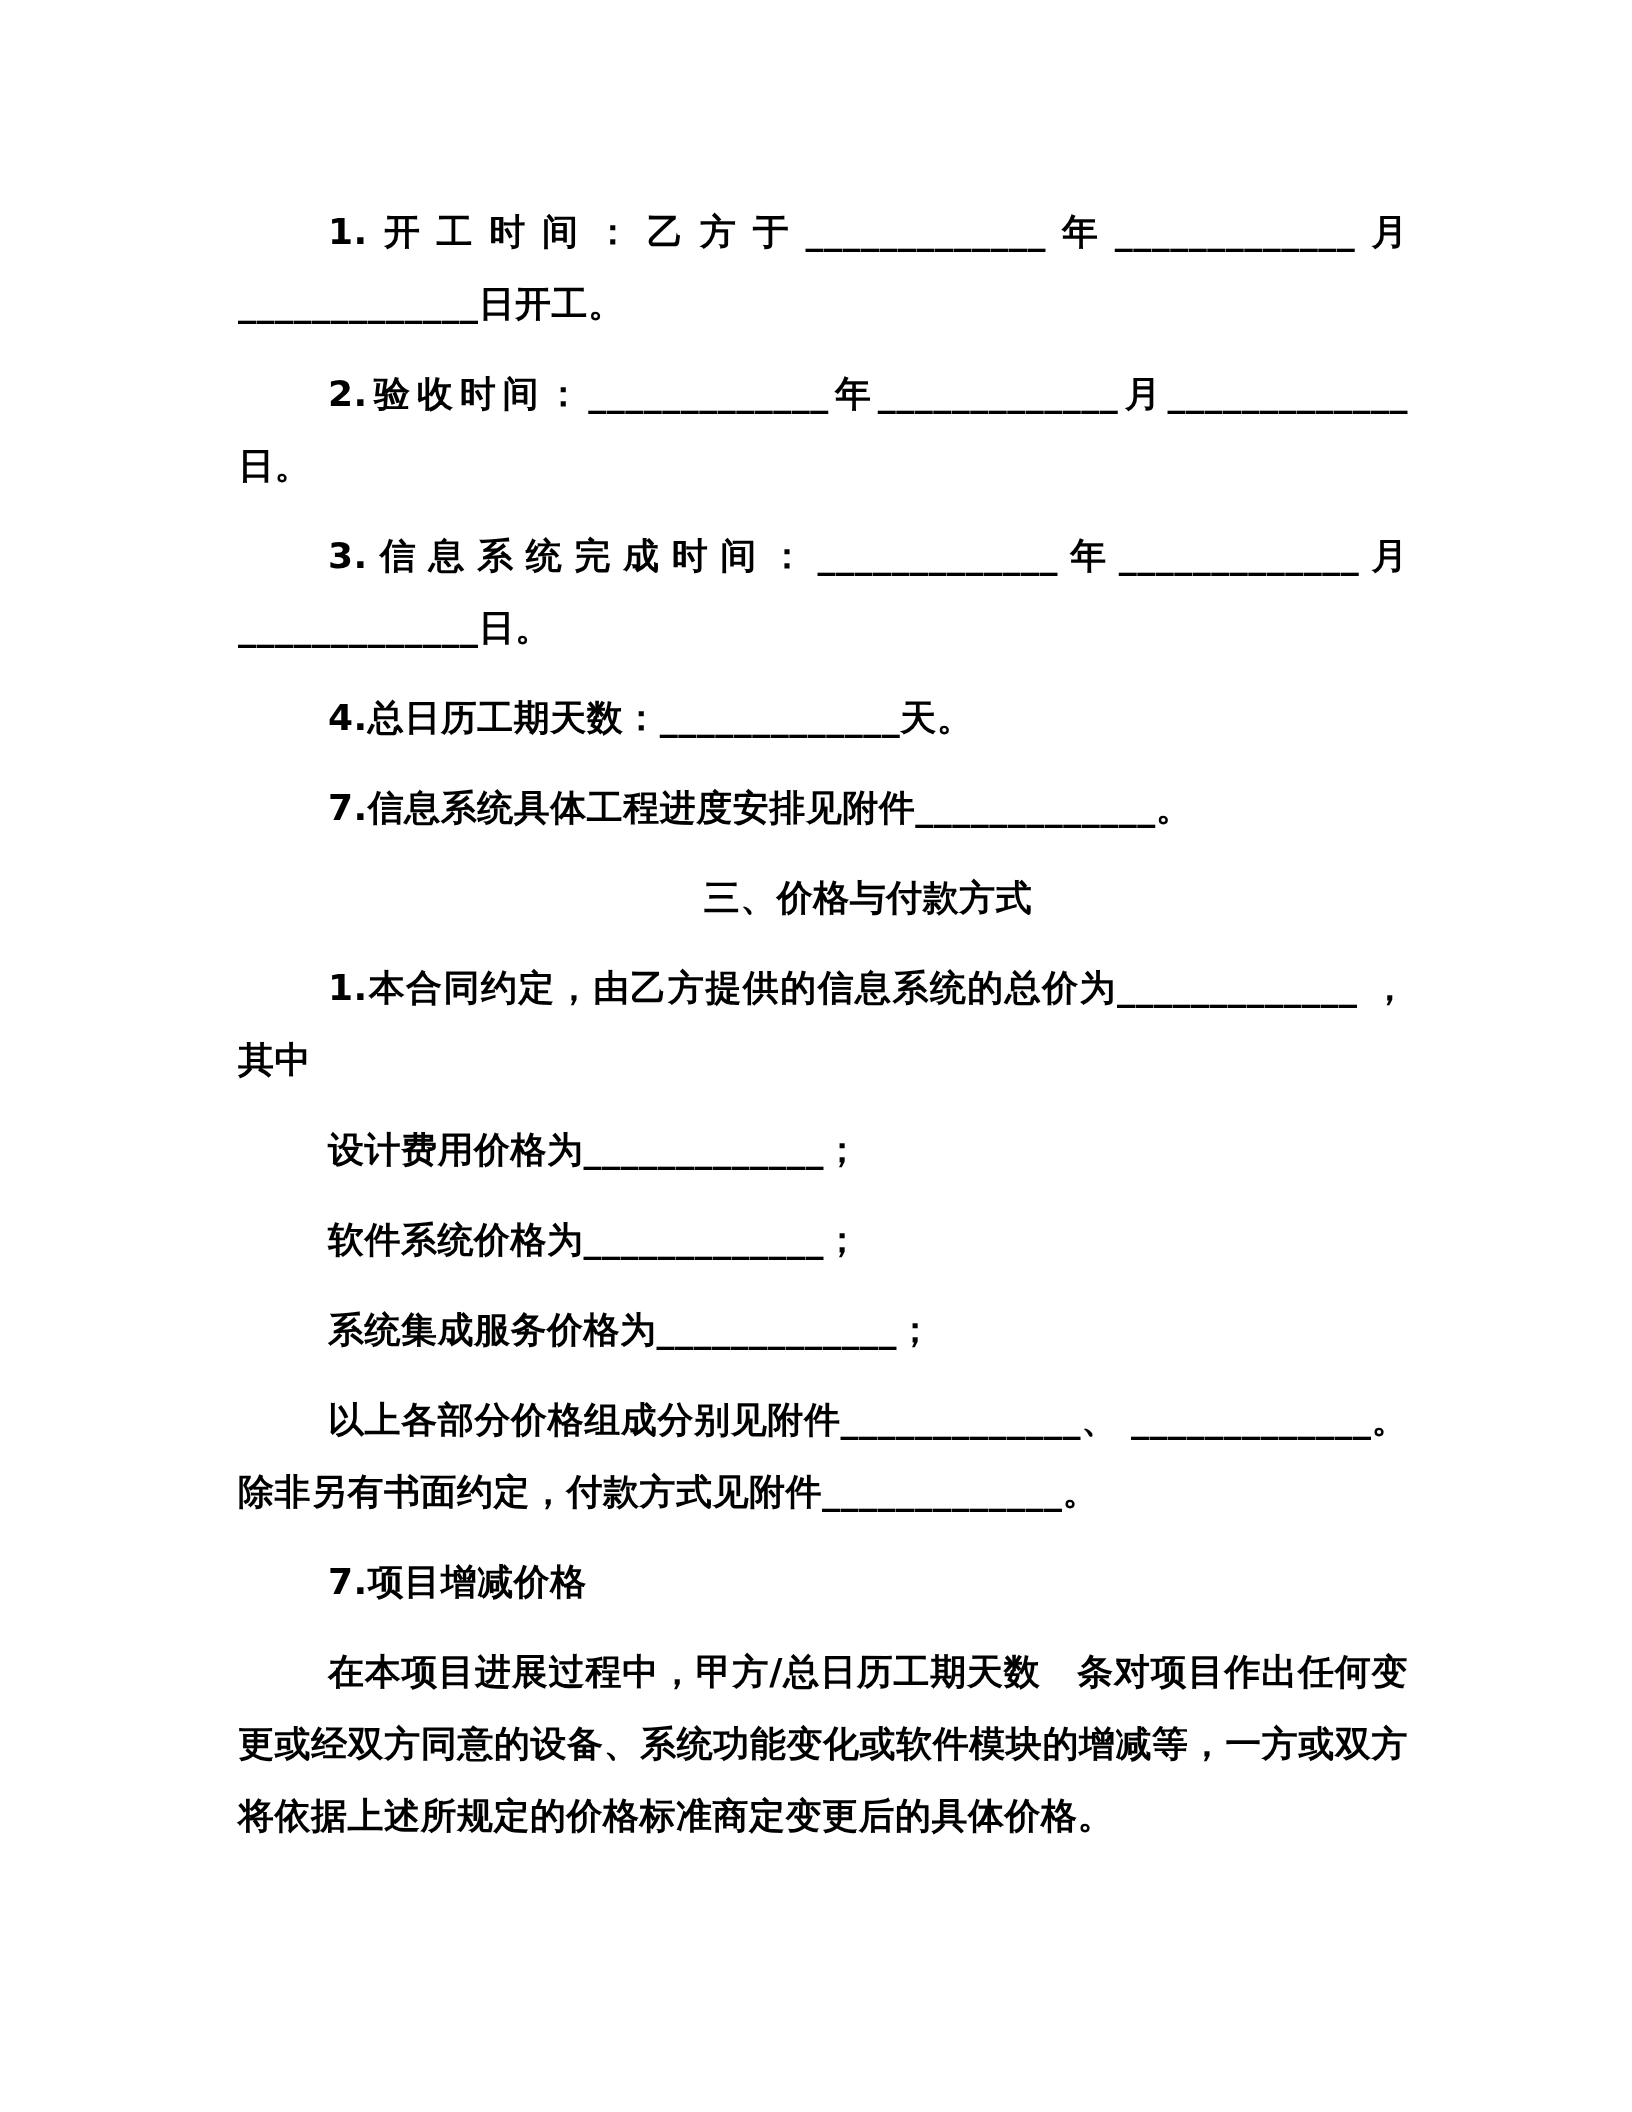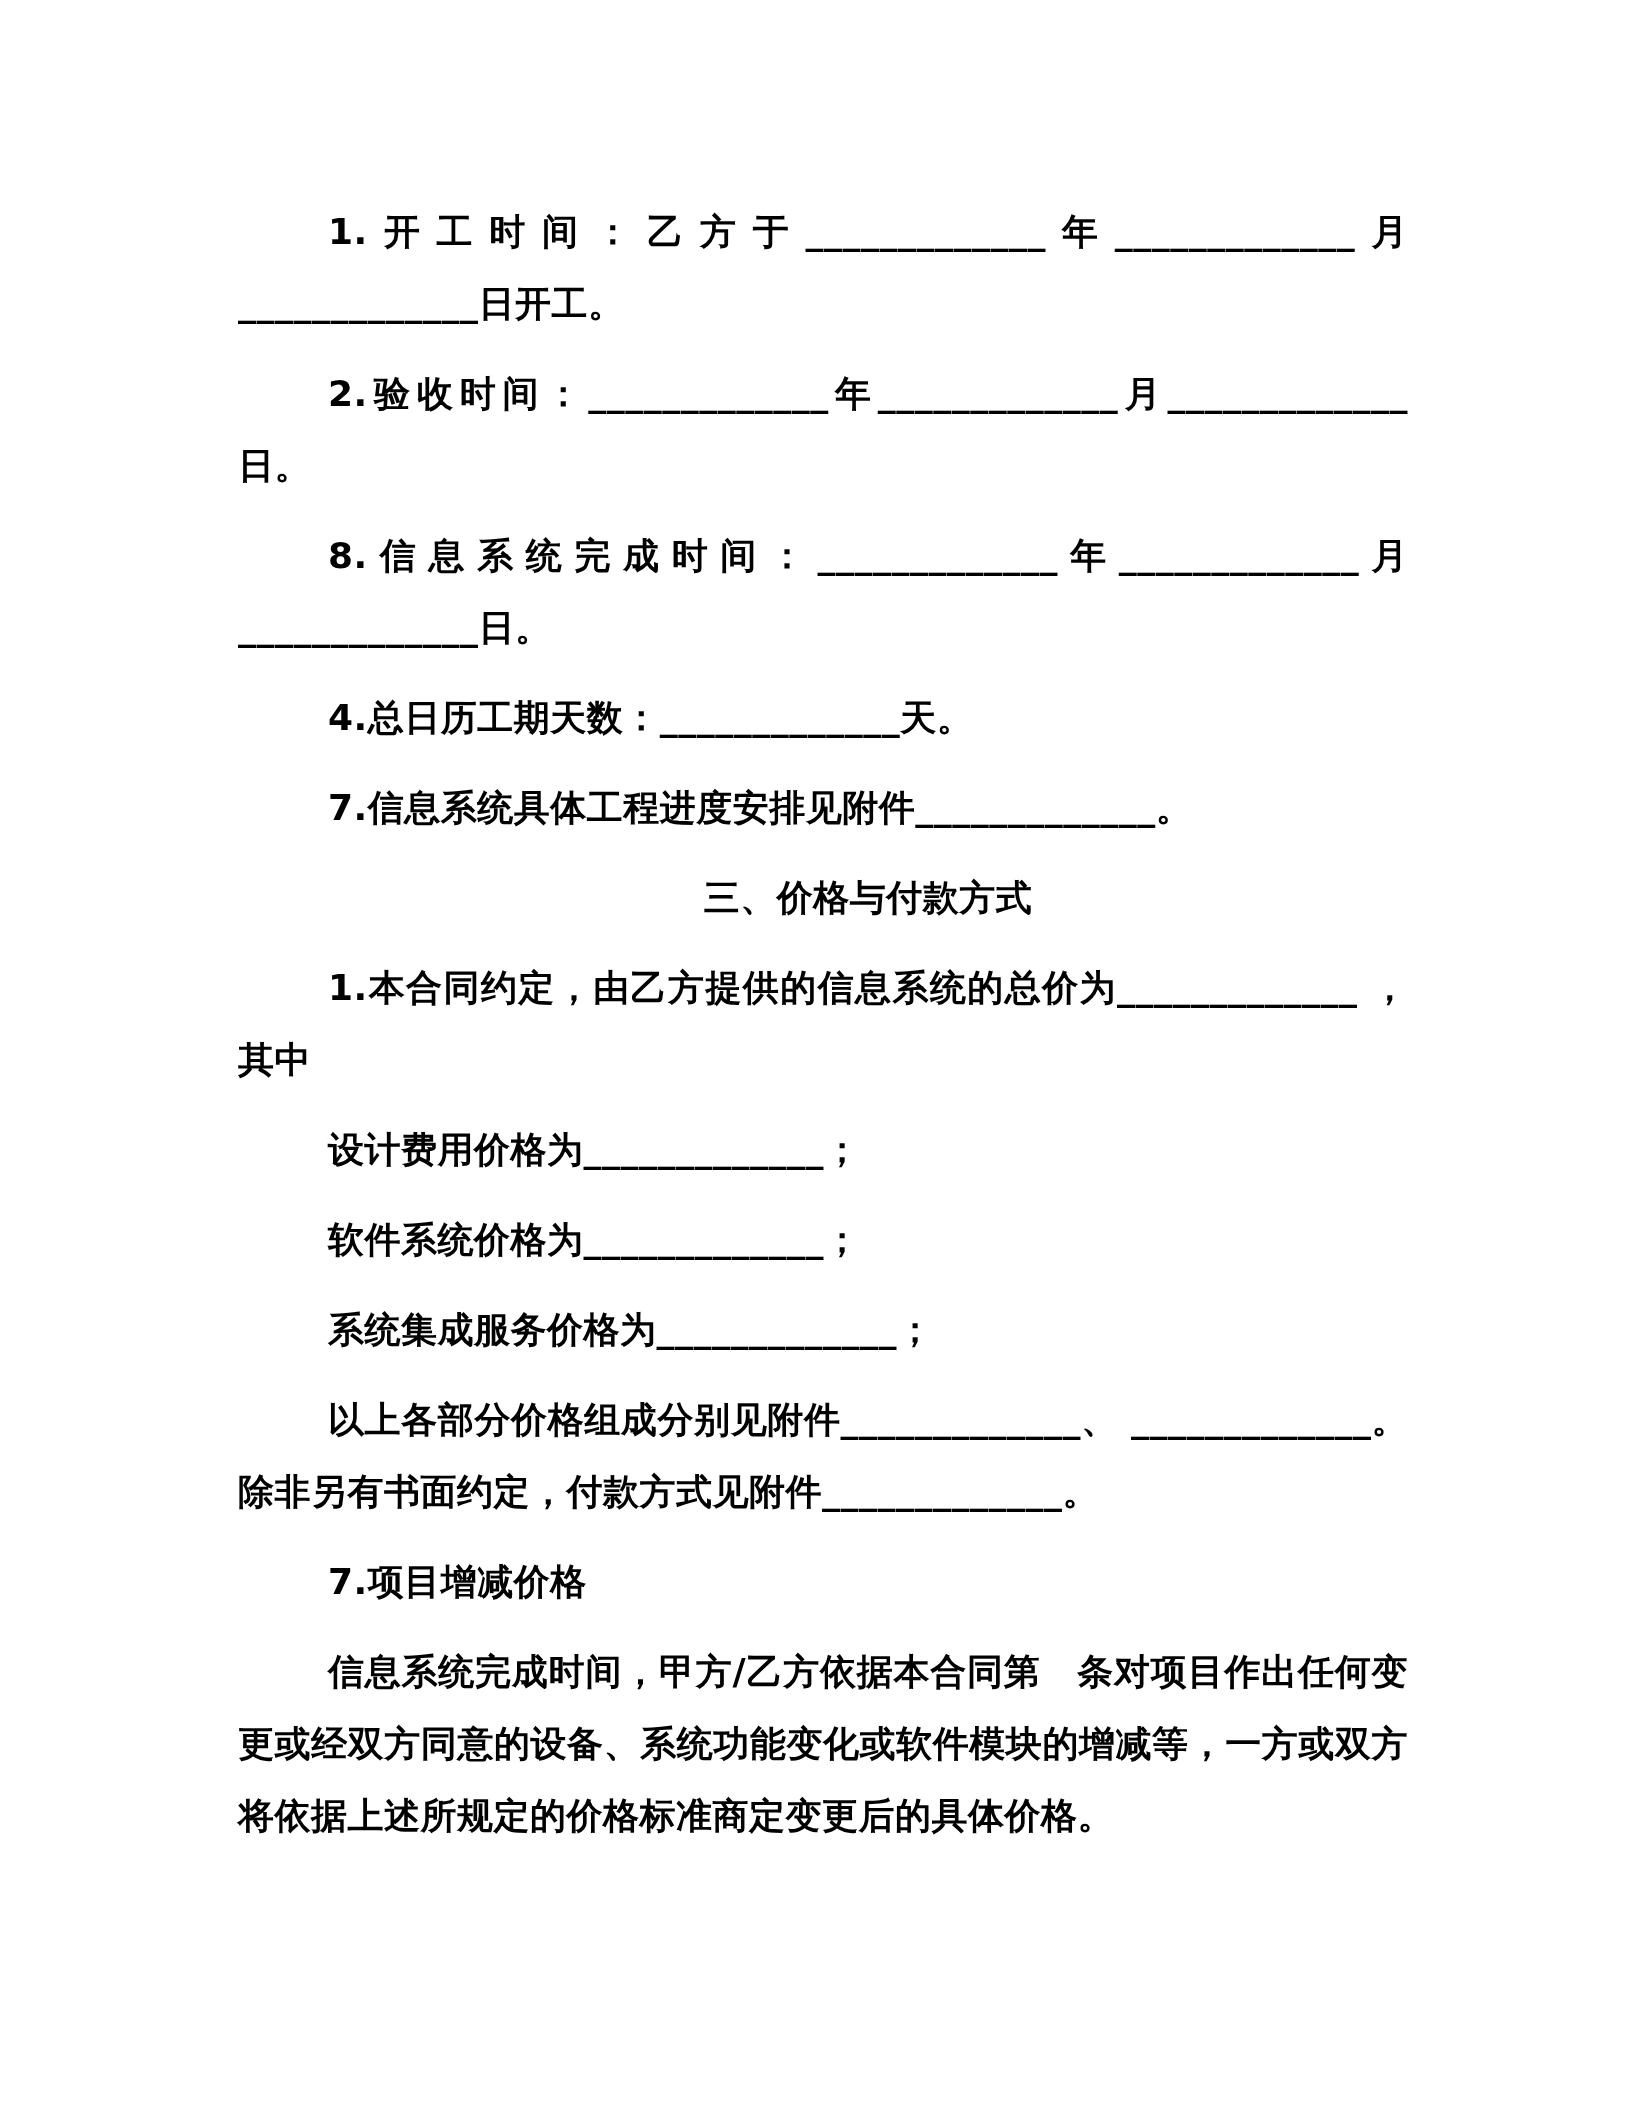--- a/index.html
+++ b/index.html
@@ -31,24 +31,24 @@
   .page p.section-heading {
     text-align: center;
   }
 </style>
 </head>
 <body>
 
 <div class="page">
   <p>1.开工时间：乙方于_____________年_____________月_____________日开工。</p>
   <p>2.验收时间：_____________年_____________月_____________日。</p>
-  <p>8.信息系统完成时间：_____________年_____________月_____________日。</p>
+  <p>3.信息系统完成时间：_____________年_____________月_____________日。</p>
   <p>4.总日历工期天数：_____________天。</p>
   <p>7.信息系统具体工程进度安排见附件_____________。</p>
   <p class="section-heading">三、价格与付款方式</p>
   <p>1.本合同约定，由乙方提供的信息系统的总价为_____________ ，其中</p>
   <p>设计费用价格为_____________；</p>
   <p>软件系统价格为_____________；</p>
   <p>系统集成服务价格为_____________；</p>
   <p>以上各部分价格组成分别见附件_____________、 _____________。除非另有书面约定，付款方式见附件_____________。</p>
   <p>7.项目增减价格</p>
-  <p>信息系统完成时间，甲方/乙方依据本合同第　条对项目作出任何变更或经双方同意的设备、系统功能变化或软件模块的增减等，一方或双方将依据上述所规定的价格标准商定变更后的具体价格。</p>
+  <p>在本项目进展过程中，甲方/总日历工期天数　条对项目作出任何变更或经双方同意的设备、系统功能变化或软件模块的增减等，一方或双方将依据上述所规定的价格标准商定变更后的具体价格。</p>
 </div>
 
 </body></html>

